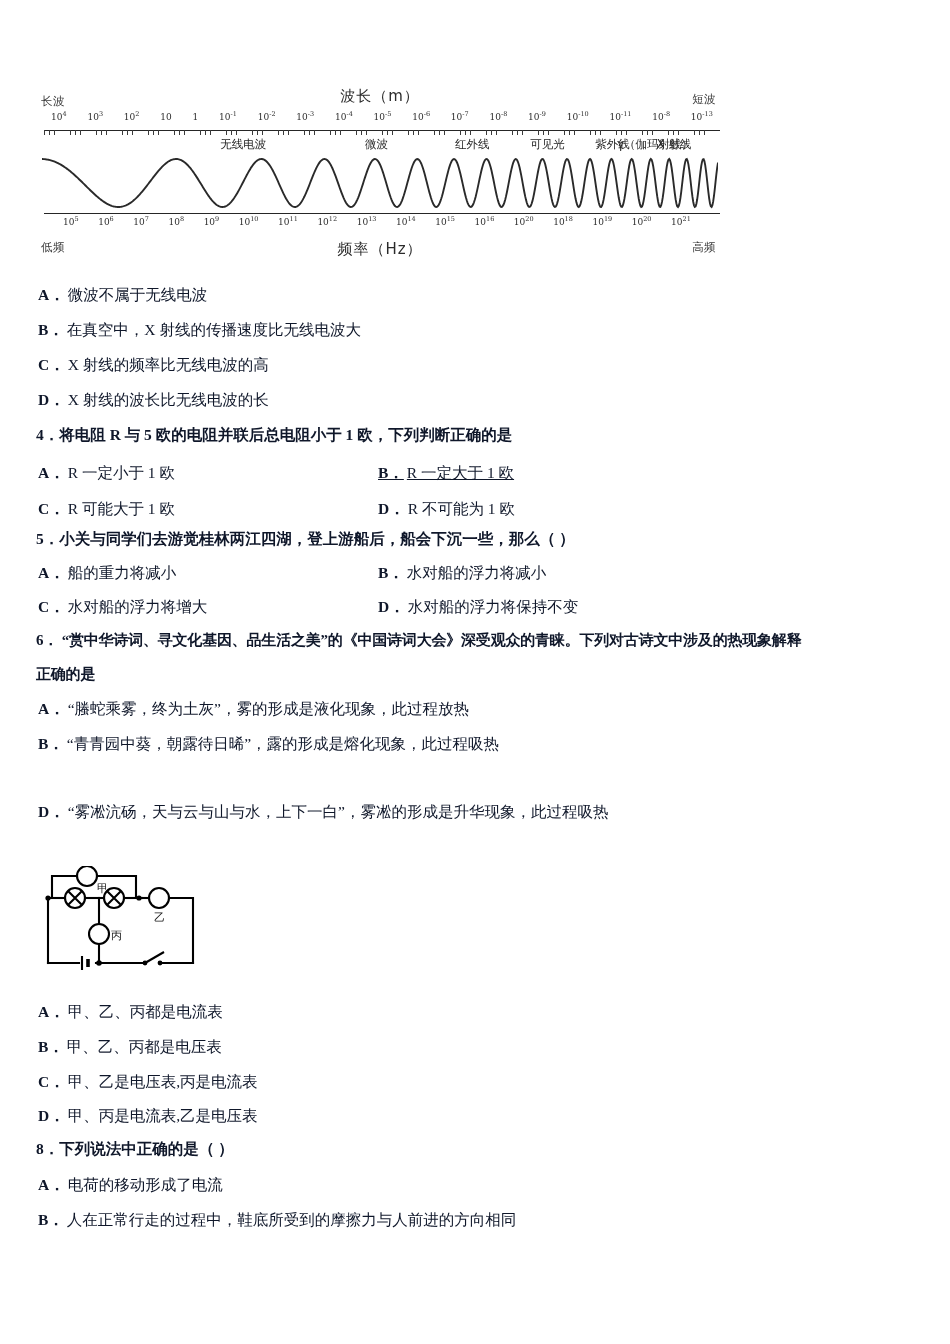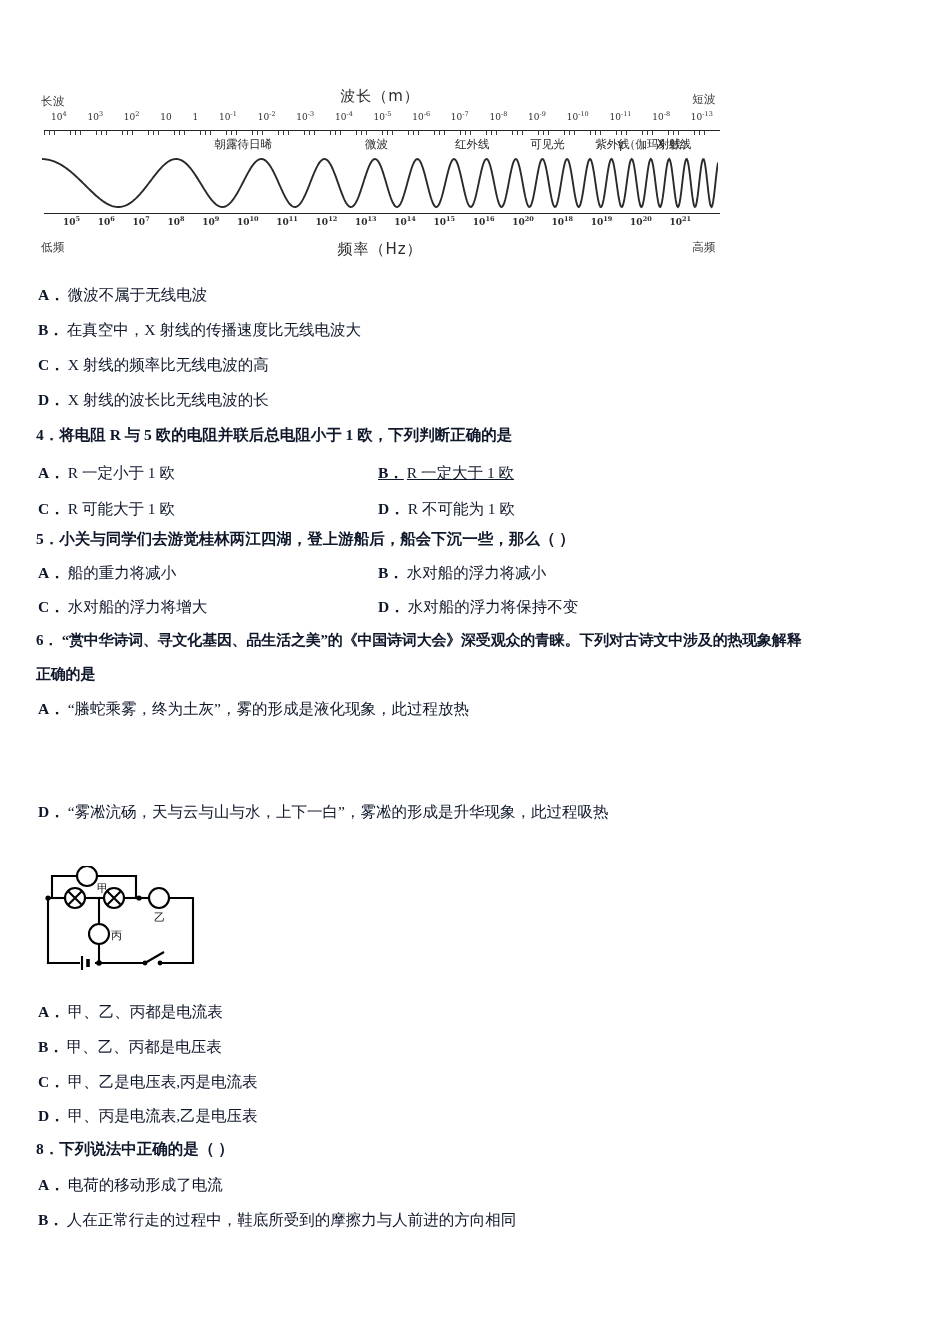--- a/index.html
+++ b/index.html
@@ -63,21 +63,21 @@
   .tick-row {
     position: absolute;
     left: 14px;
     right: 8px;
     height: 14px;
     display: flex;
     justify-content: space-between;
     align-items: flex-start;
   }
   .tick-row.wavelength { top: 36px; }
-  .tick-row.frequency { top: 141px; left: 26px; right: 30px; font-weight: bold; }
+  .tick-row.frequency { top: 141px; left: 26px; right: 30px; }
   .tick-label {
     font-size: 9px;
     color: #2d2d2d;
     font-family: "DejaVu Serif", serif;
     white-space: nowrap;
     transform: translateX(-1px);
   }
   .tick-label sup {
     font-size: 6.5px;
     vertical-align: super;
@@ -193,21 +193,21 @@
           <div class="tick-label">10<sup>-10</sup></div>
           <div class="tick-label">10<sup>-11</sup></div>
           <div class="tick-label">10<sup>-8</sup></div>
           <div class="tick-label">10<sup>-13</sup></div>
         </div>
 
       <div class="axis-line top"></div>
       <div class="axis-minor"></div>
 
       <div class="band-labels" id="band-labels">
-          <div class="band-label" style="left: 30%;">朝露待日晞</div>
+          <div class="band-label" style="left: 30%;">无线电波</div>
           <div class="band-label" style="left: 49.5%;">微波</div>
           <div class="band-label" style="left: 63.5%;">红外线</div>
           <div class="band-label" style="left: 74.5%;">可见光</div>
           <div class="band-label" style="left: 84%;">紫外线</div>
           <div class="band-label" style="left: 93%;">X 射线</div>
           <div class="band-label" style="left: 88%; transform: translateX(-30%);">γ（伽玛射线）</div>
         </div>
 
       <svg class="wave-canvas" viewBox="0 0 676 62" preserveAspectRatio="none">
         <path id="wavepath" fill="none" stroke="#2a2a2a" stroke-width="1.9" d="M0.0 7.01 L0.8 7.04 L1.6 7.08 L2.4 7.15 L3.2 7.23 L4.0 7.33 L4.8 7.45 L5.6 7.59 L6.4 7.75 L7.2 7.93 L8.0 8.13 L8.8 8.34 L9.6 8.58 L10.4 8.83 L11.2 9.11 L12.0 9.40 L12.8 9.72 L13.6 10.05 L14.4 10.40 L15.2 10.77 L16.0 11.16 L16.8 11.57 L17.6 11.99 L18.4 12.44 L19.2 12.90 L20.0 13.38 L20.8 13.88 L21.6 14.39 L22.4 14.93 L23.2 15.48 L24.0 16.04 L24.8 16.62 L25.6 17.22 L26.4 17.83 L27.2 18.46 L28.0 19.10 L28.8 19.76 L29.6 20.42 L30.4 21.10 L31.2 21.80 L32.0 22.50 L32.8 23.22 L33.6 23.94 L34.4 24.68 L35.2 25.43 L36.0 26.18 L36.8 26.94 L37.6 27.71 L38.4 28.48 L39.2 29.26 L40.0 30.04 L40.8 30.83 L41.6 31.62 L42.4 32.41 L43.2 33.21 L44.0 34.00 L44.8 34.80 L45.6 35.59 L46.4 36.38 L47.2 37.16 L48.0 37.95 L48.8 38.72 L49.6 39.49 L50.4 40.26 L51.2 41.01 L52.0 41.76 L52.8 42.49 L53.6 43.22 L54.4 43.93 L55.2 44.63 L56.0 45.31 L56.8 45.98 L57.6 46.63 L58.4 47.27 L59.2 47.88 L60.0 48.48 L60.8 49.06 L61.6 49.61 L62.4 50.15 L63.2 50.66 L64.0 51.15 L64.8 51.61 L65.6 52.04 L66.4 52.45 L67.2 52.83 L68.0 53.19 L68.8 53.51 L69.6 53.80 L70.4 54.07 L71.2 54.30 L72.0 54.50 L72.8 54.67 L73.6 54.80 L74.4 54.90 L75.2 54.97 L76.0 55.00 L76.8 54.99 L77.6 54.95 L78.4 54.88 L79.2 54.77 L80.0 54.62 L80.8 54.44 L81.6 54.21 L82.4 53.96 L83.2 53.66 L84.0 53.33 L84.8 52.97 L85.6 52.56 L86.4 52.13 L87.2 51.65 L88.0 51.14 L88.8 50.60 L89.6 50.02 L90.4 49.41 L91.2 48.77 L92.0 48.09 L92.8 47.39 L93.6 46.65 L94.4 45.89 L95.2 45.09 L96.0 44.27 L96.8 43.42 L97.6 42.55 L98.4 41.65 L99.2 40.74 L100.0 39.80 L100.8 38.84 L101.6 37.87 L102.4 36.88 L103.2 35.87 L104.0 34.85 L104.8 33.83 L105.6 32.79 L106.4 31.75 L107.2 30.70 L108.0 29.65 L108.8 28.59 L109.6 27.54 L110.4 26.49 L111.2 25.45 L112.0 24.41 L112.8 23.39 L113.6 22.37 L114.4 21.37 L115.2 20.39 L116.0 19.42 L116.8 18.48 L117.6 17.56 L118.4 16.66 L119.2 15.79 L120.0 14.95 L120.8 14.14 L121.6 13.37 L122.4 12.63 L123.2 11.93 L124.0 11.26 L124.8 10.64 L125.6 10.06 L126.4 9.53 L127.2 9.05 L128.0 8.61 L128.8 8.22 L129.6 7.88 L130.4 7.60 L131.2 7.37 L132.0 7.19 L132.8 7.07 L133.6 7.01 L134.4 7.00 L135.2 7.06 L136.0 7.17 L136.8 7.34 L137.6 7.57 L138.4 7.85 L139.2 8.20 L140.0 8.61 L140.8 9.07 L141.6 9.59 L142.4 10.17 L143.2 10.80 L144.0 11.49 L144.8 12.23 L145.6 13.02 L146.4 13.87 L147.2 14.76 L148.0 15.70 L148.8 16.68 L149.6 17.71 L150.4 18.78 L151.2 19.88 L152.0 21.02 L152.8 22.19 L153.6 23.39 L154.4 24.62 L155.2 25.86 L156.0 27.13 L156.8 28.41 L157.6 29.70 L158.4 31.01 L159.2 32.31 L160.0 33.62 L160.8 34.92 L161.6 36.22 L162.4 37.50 L163.2 38.77 L164.0 40.02 L164.8 41.25 L165.6 42.44 L166.4 43.61 L167.2 44.74 L168.0 45.83 L168.8 46.87 L169.6 47.87 L170.4 48.82 L171.2 49.71 L172.0 50.54 L172.8 51.31 L173.6 52.01 L174.4 52.65 L175.2 53.22 L176.0 53.71 L176.8 54.13 L177.6 54.46 L178.4 54.72 L179.2 54.89 L180.0 54.99 L180.8 54.99 L181.6 54.91 L182.4 54.75 L183.2 54.50 L184.0 54.16 L184.8 53.74 L185.6 53.23 L186.4 52.63 L187.2 51.96 L188.0 51.20 L188.8 50.36 L189.6 49.45 L190.4 48.46 L191.2 47.41 L192.0 46.28 L192.8 45.09 L193.6 43.85 L194.4 42.54 L195.2 41.19 L196.0 39.79 L196.8 38.35 L197.6 36.88 L198.4 35.38 L199.2 33.85 L200.0 32.31 L200.8 30.76 L201.6 29.20 L202.4 27.65 L203.2 26.10 L204.0 24.57 L204.8 23.07 L205.6 21.59 L206.4 20.15 L207.2 18.75 L208.0 17.40 L208.8 16.11 L209.6 14.88 L210.4 13.72 L211.2 12.64 L212.0 11.63 L212.8 10.72 L213.6 9.89 L214.4 9.16 L215.2 8.53 L216.0 8.00 L216.8 7.58 L217.6 7.27 L218.4 7.08 L219.2 7.00 L220.0 7.04 L220.8 7.20 L221.6 7.47 L222.4 7.87 L223.2 8.38 L224.0 9.00 L224.8 9.75 L225.6 10.60 L226.4 11.56 L227.2 12.62 L228.0 13.79 L228.8 15.04 L229.6 16.39 L230.4 17.82 L231.2 19.32 L232.0 20.90 L232.8 22.53 L233.6 24.21 L234.4 25.94 L235.2 27.70 L236.0 29.48 L236.8 31.28 L237.6 33.08 L238.4 34.88 L239.2 36.66 L240.0 38.41 L240.8 40.12 L241.6 41.79 L242.4 43.40 L243.2 44.95 L244.0 46.41 L244.8 47.79 L245.6 49.07 L246.4 50.24 L247.2 51.30 L248.0 52.24 L248.8 53.06 L249.6 53.73 L250.4 54.27 L251.2 54.66 L252.0 54.91 L252.8 55.00 L253.6 54.94 L254.4 54.72 L255.2 54.35 L256.0 53.83 L256.8 53.15 L257.6 52.32 L258.4 51.35 L259.2 50.24 L260.0 49.00 L260.8 47.63 L261.6 46.14 L262.4 44.54 L263.2 42.84 L264.0 41.06 L264.8 39.20 L265.6 37.27 L266.4 35.30 L267.2 33.29 L268.0 31.25 L268.8 29.21 L269.6 27.17 L270.4 25.16 L271.2 23.18 L272.0 21.25 L272.8 19.39 L273.6 17.61 L274.4 15.93 L275.2 14.36 L276.0 12.91 L276.8 11.59 L277.6 10.43 L278.4 9.41 L279.2 8.57 L280.0 7.90 L280.8 7.41 L281.6 7.11 L282.4 7.00 L283.2 7.09 L284.0 7.37 L284.8 7.84 L285.6 8.51 L286.4 9.37 L287.2 10.41 L288.0 11.63 L288.8 13.02 L289.6 14.56 L290.4 16.25 L291.2 18.08 L292.0 20.02 L292.8 22.06 L293.6 24.19 L294.4 26.39 L295.2 28.63 L296.0 30.90 L296.8 33.18 L297.6 35.45 L298.4 37.68 L299.2 39.86 L300.0 41.96 L300.8 43.97 L301.6 45.87 L302.4 47.62 L303.2 49.23 L304.0 50.67 L304.8 51.92 L305.6 52.97 L306.4 53.82 L307.2 54.44 L308.0 54.84 L308.8 55.00 L309.6 54.92 L310.4 54.60 L311.2 54.04 L312.0 53.25 L312.8 52.22 L313.6 50.98 L314.4 49.52 L315.2 47.87 L316.0 46.04 L316.8 44.04 L317.6 41.89 L318.4 39.63 L319.2 37.26 L320.0 34.82 L320.8 32.34 L321.6 29.83 L322.4 27.32 L323.2 24.85 L324.0 22.44 L324.8 20.11 L325.6 17.91 L326.4 15.84 L327.2 13.94 L328.0 12.23 L328.8 10.73 L329.6 9.47 L330.4 8.45 L331.2 7.69 L332.0 7.21 L332.8 7.01 L333.6 7.09 L334.4 7.46 L335.2 8.12 L336.0 9.06 L336.8 10.28 L337.6 11.75 L338.4 13.46 L339.2 15.40 L340.0 17.54 L340.8 19.86 L341.6 22.33 L342.4 24.91 L343.2 27.58 L344.0 30.31 L344.8 33.05 L345.6 35.77 L346.4 38.43 L347.2 41.01 L348.0 43.46 L348.8 45.75 L349.6 47.85 L350.4 49.73 L351.2 51.35 L352.0 52.70 L352.8 53.75 L353.6 54.50 L354.4 54.91 L355.2 54.99 L356.0 54.73 L356.8 54.13 L357.6 53.19 L358.4 51.94 L359.2 50.38 L360.0 48.53 L360.8 46.41 L361.6 44.07 L362.4 41.52 L363.2 38.81 L364.0 35.97 L364.8 33.05 L365.6 30.09 L366.4 27.13 L367.2 24.23 L368.0 21.42 L368.8 18.75 L369.6 16.27 L370.4 14.01 L371.2 12.01 L372.0 10.31 L372.8 8.94 L373.6 7.92 L374.4 7.27 L375.2 7.01 L376.0 7.13 L376.8 7.66 L377.6 8.57 L378.4 9.86 L379.2 11.51 L380.0 13.49 L380.8 15.77 L381.6 18.33 L382.4 21.10 L383.2 24.06 L384.0 27.15 L384.8 30.31 L385.6 33.49 L386.4 36.64 L387.2 39.70 L388.0 42.61 L388.8 45.32 L389.6 47.78 L390.4 49.94 L391.2 51.75 L392.0 53.20 L392.8 54.23 L393.6 54.84 L394.4 55.00 L395.2 54.70 L396.0 53.96 L396.8 52.78 L397.6 51.17 L398.4 49.18 L399.2 46.82 L400.0 44.15 L400.8 41.22 L401.6 38.07 L402.4 34.77 L403.2 31.39 L404.0 28.00 L404.8 24.65 L405.6 21.42 L406.4 18.38 L407.2 15.59 L408.0 13.11 L408.8 11.00 L409.6 9.29 L410.4 8.04 L411.2 7.27 L412.0 7.00 L412.8 7.24 L413.6 8.00 L414.4 9.25 L415.2 10.98 L416.0 13.15 L416.8 15.71 L417.6 18.63 L418.4 21.82 L419.2 25.23 L420.0 28.78 L420.8 32.39 L421.6 35.98 L422.4 39.46 L423.2 42.76 L424.0 45.80 L424.8 48.50 L425.6 50.80 L426.4 52.64 L427.2 53.98 L428.0 54.77 L428.8 55.00 L429.6 54.65 L430.4 53.73 L431.2 52.26 L432.0 50.26 L432.8 47.79 L433.6 44.89 L434.4 41.64 L435.2 38.12 L436.0 34.41 L436.8 30.60 L437.6 26.80 L438.4 23.09 L439.2 19.57 L440.0 16.34 L440.8 13.48 L441.6 11.06 L442.4 9.17 L443.2 7.84 L444.0 7.13 L444.8 7.04 L445.6 7.60 L446.4 8.79 L447.2 10.59 L448.0 12.95 L448.8 15.80 L449.6 19.08 L450.4 22.70 L451.2 26.56 L452.0 30.56 L452.8 34.58 L453.6 38.50 L454.4 42.23 L455.2 45.64 L456.0 48.65 L456.8 51.15 L457.6 53.07 L458.4 54.35 L459.2 54.96 L460.0 54.85 L460.8 54.04 L461.6 52.54 L462.4 50.39 L463.2 47.65 L464.0 44.40 L464.8 40.74 L465.6 36.76 L466.4 32.60 L467.2 28.38 L468.0 24.22 L468.8 20.27 L469.6 16.65 L470.4 13.47 L471.2 10.83 L472.0 8.84 L472.8 7.55 L473.6 7.01 L474.4 7.25 L475.2 8.27 L476.0 10.03 L476.8 12.49 L477.6 15.57 L478.4 19.17 L479.2 23.17 L480.0 27.45 L480.8 31.86 L481.6 36.25 L482.4 40.47 L483.2 44.38 L484.0 47.84 L484.8 50.72 L485.6 52.92 L486.4 54.36 L487.2 54.98 L488.0 54.75 L488.8 53.68 L489.6 51.79 L490.4 49.15 L491.2 45.85 L492.0 42.00 L492.8 37.73 L493.6 33.22 L494.4 28.60 L495.2 24.07 L496.0 19.78 L496.8 15.90 L497.6 12.58 L498.4 9.95 L499.2 8.11 L500.0 7.14 L500.8 7.09 L501.6 7.96 L502.4 9.72 L503.2 12.32 L504.0 15.66 L504.8 19.61 L505.6 24.02 L506.4 28.72 L507.2 33.52 L508.0 38.23 L508.8 42.66 L509.6 46.63 L510.4 49.97 L511.2 52.55 L512.0 54.24 L512.8 54.97 L513.6 54.71 L514.4 53.46 L515.2 51.26 L516.0 48.20 L516.8 44.40 L517.6 40.02 L518.4 35.25 L519.2 30.28 L520.0 25.33 L520.8 20.61 L521.6 16.34 L522.4 12.70 L523.2 9.86 L524.0 7.95 L524.8 7.06 L525.6 7.24 L526.4 8.49 L527.2 10.76 L528.0 13.96 L528.8 17.94 L529.6 22.53 L530.4 27.52 L531.2 32.68 L532.0 37.78 L532.8 42.57 L533.6 46.83 L534.4 50.35 L535.2 52.97 L536.0 54.54 L536.8 54.99 L537.6 54.29 L538.4 52.46 L539.2 49.58 L540.0 45.79 L540.8 41.27 L541.6 36.23 L542.4 30.92 L543.2 25.60 L544.0 20.54 L544.8 15.99 L545.6 12.19 L546.4 9.33 L547.2 7.57 L548.0 7.00 L548.8 7.67 L549.6 9.54 L550.4 12.52 L551.2 16.48 L552.0 21.21 L552.8 26.46 L553.6 31.97 L554.4 37.43 L555.2 42.57 L556.0 47.09 L556.8 50.76 L557.6 53.38 L558.4 54.78 L559.2 54.88 L560.0 53.68 L560.8 51.23 L561.6 47.65 L562.4 43.14 L563.2 37.94 L564.0 32.34 L564.8 26.65 L565.6 21.20 L566.4 16.29 L567.2 12.21 L568.0 9.20 L568.8 7.43 L569.6 7.03 L570.4 8.02 L571.2 10.36 L572.0 13.91 L572.8 18.48 L573.6 23.79 L574.4 29.55 L575.2 35.41 L576.0 41.01 L576.8 46.03 L577.6 50.14 L578.4 53.11 L579.2 54.72 L580.0 54.89 L580.8 53.58 L581.6 50.88 L582.4 46.93 L583.2 41.98 L584.0 36.33 L584.8 30.33 L585.6 24.37 L586.4 18.81 L587.2 14.01 L588.0 10.30 L588.8 7.91 L589.6 7.01 L590.4 7.66 L591.2 9.84 L592.0 13.40 L592.8 18.14 L593.6 23.73 L594.4 29.81 L595.2 35.99 L596.0 41.85 L596.8 46.99 L597.6 51.06 L598.4 53.78 L599.2 54.96 L600.0 54.50 L600.8 52.43 L601.6 48.87 L602.4 44.07 L603.2 38.35 L604.0 32.11 L604.8 25.77 L605.6 19.79 L606.4 14.59 L607.2 10.55 L608.0 7.95 L608.8 7.00 L609.6 7.78 L610.4 10.23 L611.2 14.19 L612.0 19.38 L612.8 25.44 L613.6 31.91 L614.4 38.33 L615.2 44.22 L616.0 49.14 L616.8 52.72 L617.6 54.68 L618.4 54.85 L619.2 53.23 L620.0 49.92 L620.8 45.15 L621.6 39.30 L622.4 32.80 L623.2 26.14 L624.0 19.85 L624.8 14.41 L625.6 10.26 L626.4 7.72 L627.2 7.01 L628.0 8.20 L628.8 11.19 L629.6 15.77 L630.4 21.58 L631.2 28.15 L632.0 34.96 L632.8 41.47 L633.6 47.14 L634.4 51.51 L635.2 54.20 L636.0 54.99 L636.8 53.80 L637.6 50.72 L638.4 46.00 L639.2 40.01 L640.0 33.26 L640.8 26.30 L641.6 19.72 L642.4 14.10 L643.2 9.89 L644.0 7.49 L644.8 7.10 L645.6 8.77 L646.4 12.36 L647.2 17.58 L648.0 23.98 L648.8 31.01 L649.6 38.04 L650.4 44.47 L651.2 49.72 L652.0 53.32 L652.8 54.93 L653.6 54.40 L654.4 51.77 L655.2 47.26 L656.0 41.27 L656.8 34.33 L657.6 27.08 L658.4 20.17 L659.2 14.25 L660.0 9.86 L660.8 7.42 L661.6 7.17 L662.4 9.14 L663.2 13.17 L664.0 18.87 L664.8 25.74 L665.6 33.11 L666.4 40.30 L667.2 46.61 L668.0 51.44 L668.8 54.31 L669.6 54.94 L670.4 53.25 L671.2 49.40 L672.0 43.74 L672.8 36.83 L673.6 29.33 L674.4 21.99 L675.2 15.52 L676.0 10.58"></path>
@@ -278,20 +278,23 @@
   </div>
   <div class="qline" style="left:378px; top:598px;">
     <span class="opt-letter">D．</span><span>水对船的浮力将保持不变</span>
   </div>
 
   <div class="qline stem q6" style="left:36px; top:632px; font-size:15px;">6．  “赏中华诗词、寻文化基因、品生活之美”的《中国诗词大会》深受观众的青睐。下列对古诗文中涉及的热现象解释</div>
   <div class="qline stem q6" style="left:36px; top:666px; font-size:15px;">正确的是</div>
   <div class="qline" style="left:38px; top:700px;">
     <span class="opt-letter">A．</span><span>“螣蛇乘雾，终为土灰”，雾的形成是液化现象，此过程放热</span>
   </div>
+  <div class="qline" style="left:38px; top:735px;">
+    <span class="opt-letter">B．</span><span>“青青园中葵，朝露待日晞”，露的形成是熔化现象，此过程吸热</span>
+  </div>
   <div class="qline" style="left:38px; top:803px;text-align:center;">
     <span class="opt-letter">D．</span><span>“雾凇沆砀，天与云与山与水，上下一白”，雾凇的形成是升华现象，此过程吸热</span>
   </div>
 
 
   <div class="circuit">
     <svg viewBox="0 0 190 125" width="190" height="125">
       <g fill="none" stroke="#000000" stroke-width="2.1" stroke-linecap="square">
 
         <path d="M10 32 L10 97"></path>

